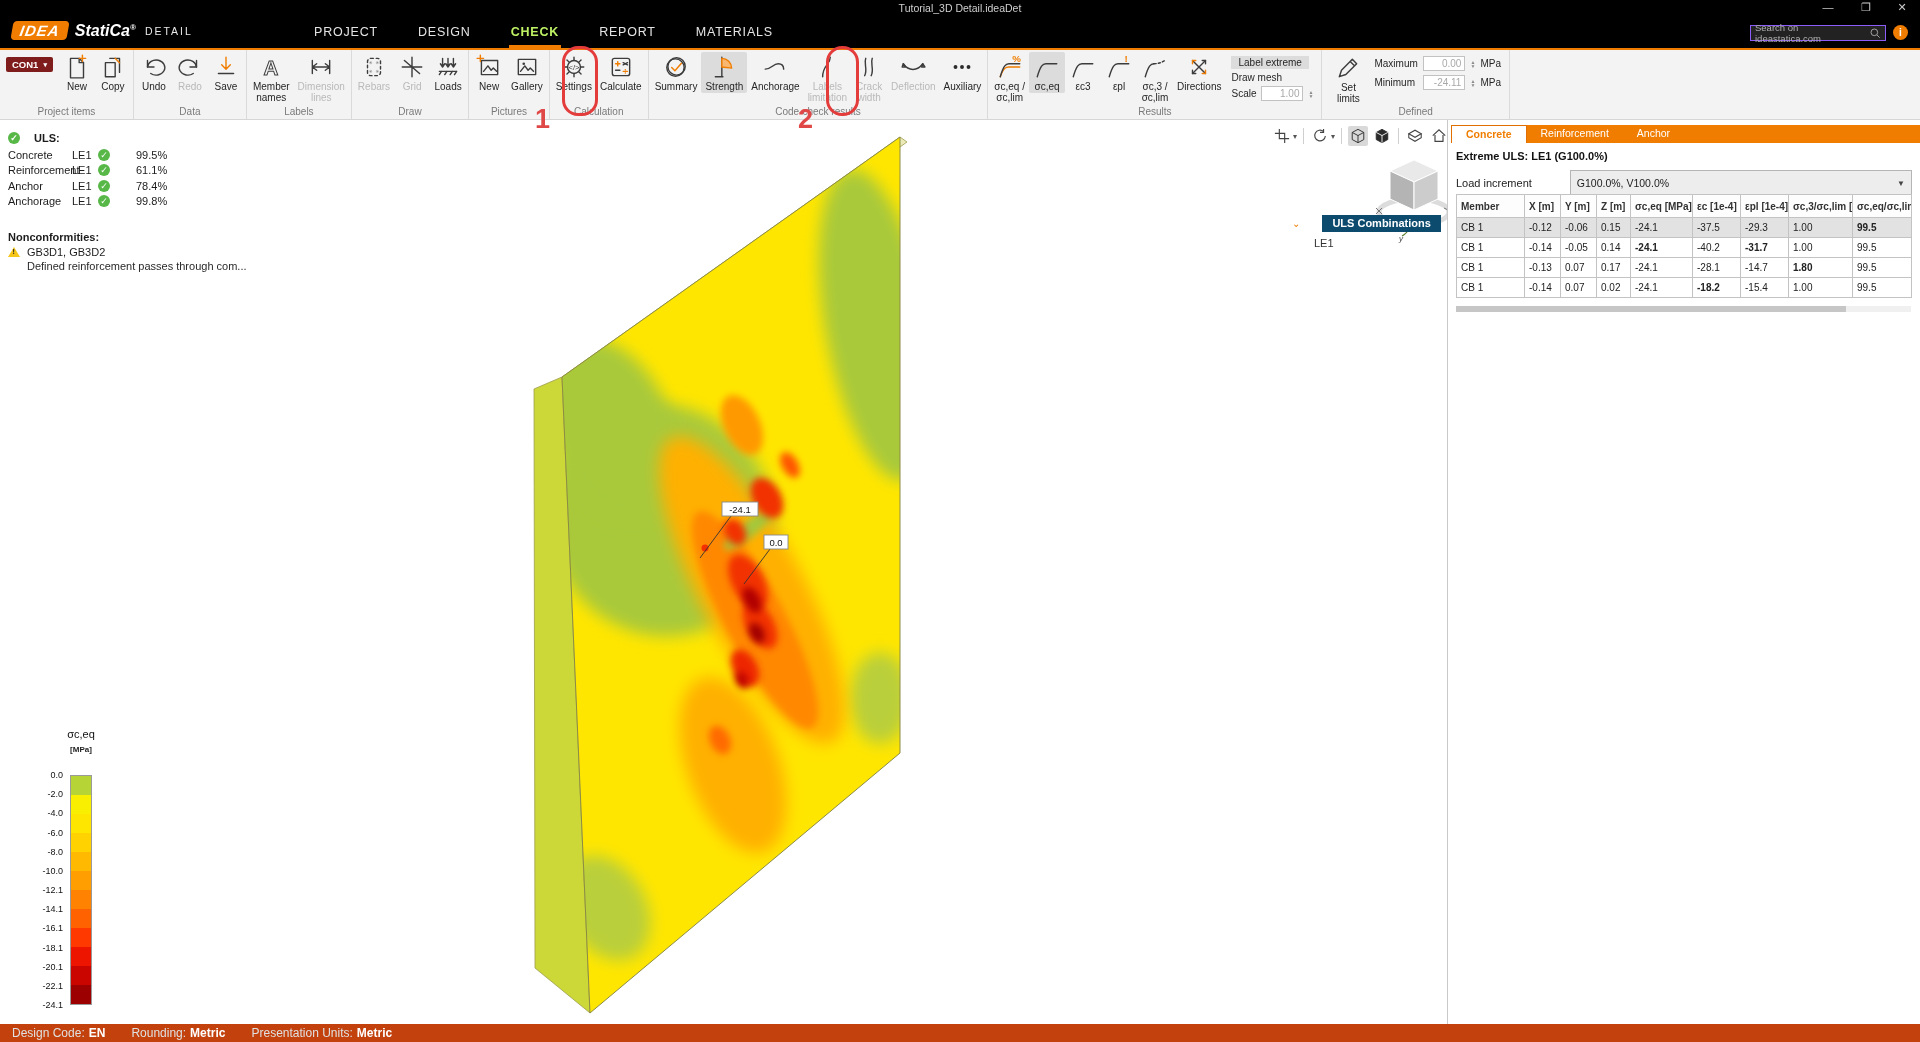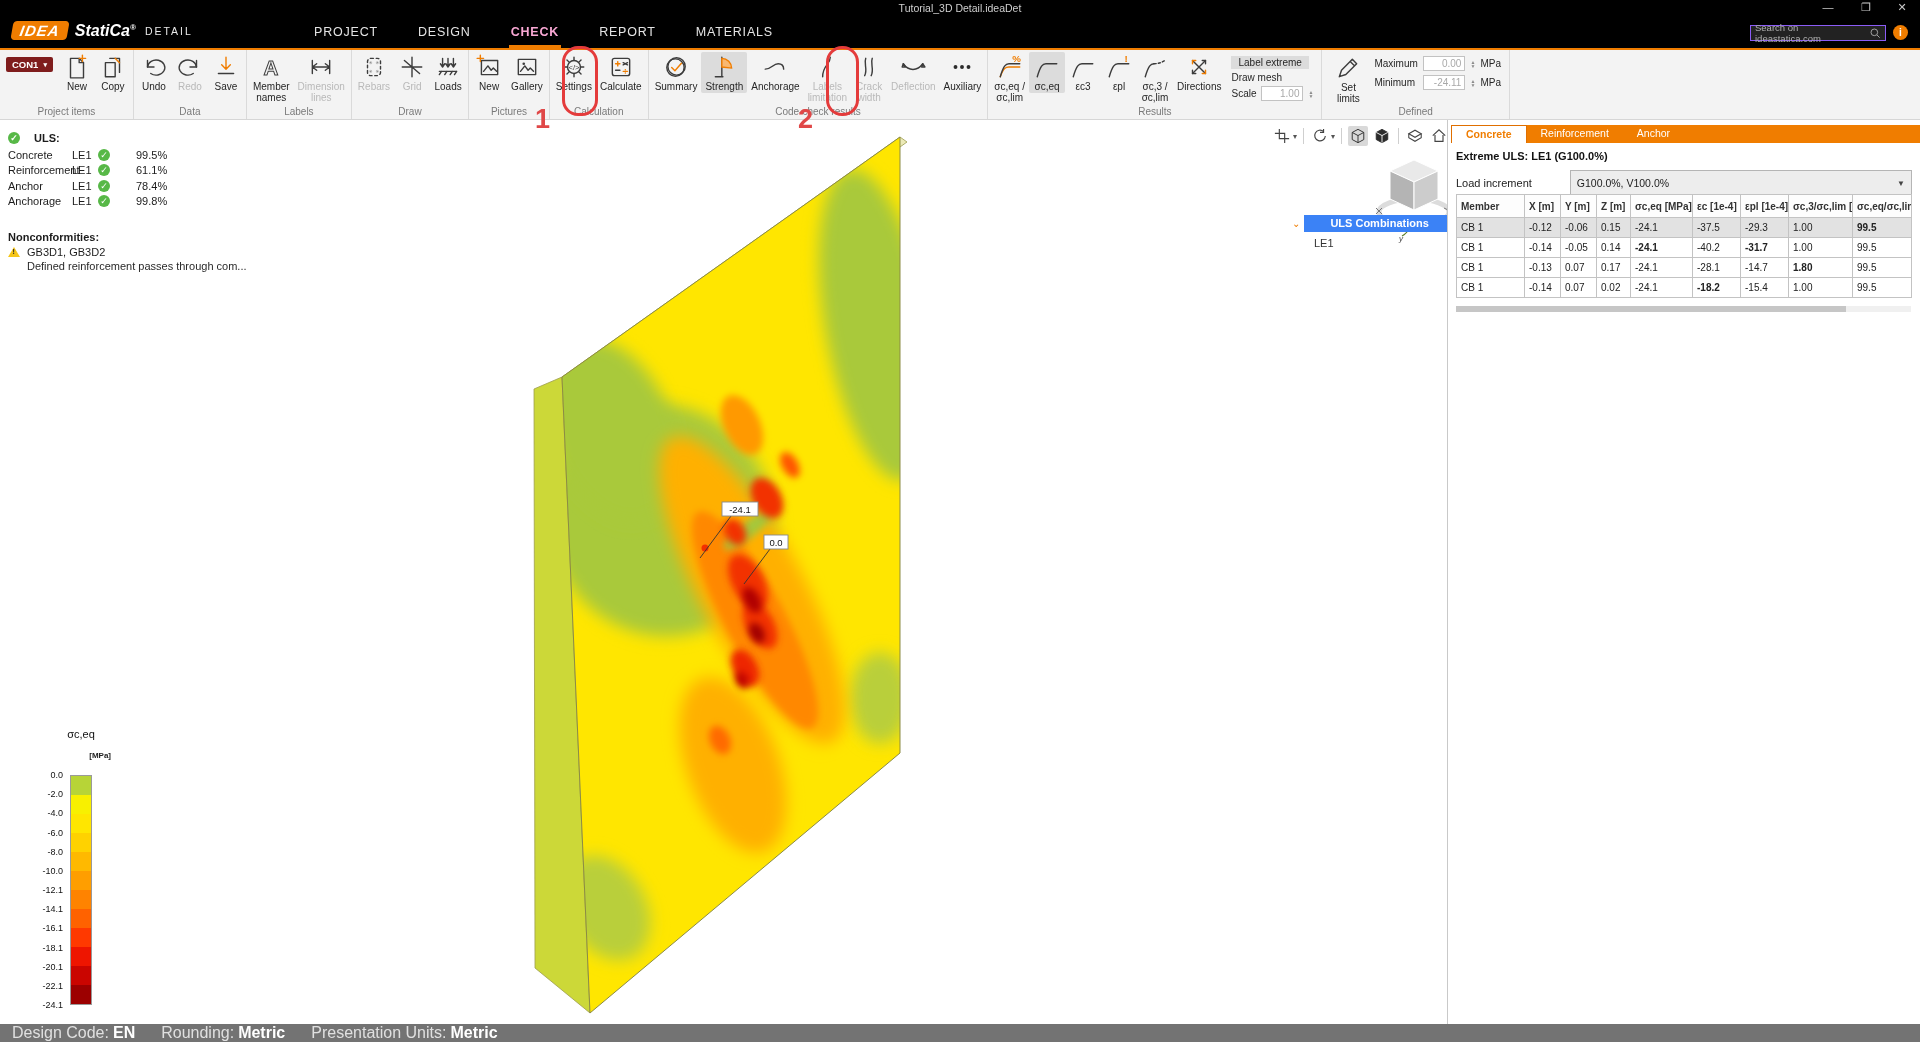--- a/index.html
+++ b/index.html
@@ -17,21 +17,21 @@
   .menubar { position:absolute; top:18px; left:0; width:1920px; height:30px; background:#000; }
   .logo { position:absolute; left:12px; top:3px; display:flex; align-items:center; gap:7px; }
   .logo-badge { background:#f07d00; color:#fff; font-weight:bold; font-style:italic; font-size:15px;
     padding:1px 8px; border-radius:4px; transform:skewX(-10deg); letter-spacing:1px; }
   .logo-name { color:#fff; font-weight:bold; font-style:italic; font-size:16px; }
   .logo-name sup { font-size:8px; }
   .logo-product { color:#e8e8e8; font-size:10.5px; letter-spacing:2px; margin-left:2px; }
   .menutabs { position:absolute; left:312px; top:0; height:30px; display:flex; gap:36px; }
   .mtab { color:#e4e4e4; font-size:12.5px; letter-spacing:.8px; height:30px; display:flex;
     align-items:center; padding:0 2px; border-bottom:3px solid transparent; cursor:pointer; }
-  .mtab.active { color:#f9a8d4; border-bottom:3px solid #f07d00; font-weight:bold; }
+  .mtab.active { color:#bef264; border-bottom:3px solid #f07d00; font-weight:bold; }
   .searchbox { position:absolute; right:34px; top:7px; width:136px; height:16px; background:#222;
     border:1px solid #8b5cf6; display:flex; align-items:center; padding:0 4px; gap:4px; }
   .searchbox .ph { color:#b0b0b0; font-size:9.5px; flex:1; }
   .user-circle { position:absolute; right:12px; top:7px; width:15px; height:15px; border-radius:50%;
     background:#f07d00; color:#fff; font-size:10px; font-weight:bold; text-align:center; line-height:15px; }
 
   
   .ribbon { position:absolute; top:48px; left:0; width:1920px; height:72px; background:#f3f3f3;
     border-top:2px solid #f07d00; border-bottom:1px solid #d6d6d6; display:flex; }
   .rib-group { display:flex; flex-direction:column; border-right:1px solid #dadada; }
@@ -76,38 +76,38 @@
   .nc-title { font-weight:bold; margin-top:22px; }
   .nc-row { display:flex; align-items:center; gap:7px; margin-top:3px; }
   .warn { width:0; height:0; border-left:6px solid transparent; border-right:6px solid transparent;
     border-bottom:10px solid #f5c518; position:relative; display:inline-block; }
   .warn:after { content:"!"; position:absolute; left:-1.5px; top:1px; font-size:7px; font-weight:bold; color:#222; }
   .nc-detail { margin-left:19px; margin-top:2px; color:#2a2a2a; }
 
   
   .legend { position:absolute; left:37px; top:608px; }
   .lg-title { position:absolute; left:14px; top:0; width:60px; text-align:center; font-size:11px; color:#111; }
-  .lg-unit { position:absolute; left:14px; top:23px; width:60px; text-align:right; font-size:8px; font-weight:bold; color:#222; }
+  .lg-unit { position:absolute; left:14px; top:17px; width:60px; text-align:center; font-size:8px; font-weight:bold; color:#222; }
   .lg-bar { position:absolute; left:33px; top:47px; width:22px; height:230px; border:1px solid #9a9a9a; display:flex; flex-direction:column; }
   .lg-bar div { flex:1; }
   .lg-ticks { position:absolute; left:0; top:47px; width:29px; height:230px; }
   .lg-tick { position:absolute; right:3px; font-size:9px; color:#111; width:29px; text-align:right; }
 
   
   .vp-toolbar { position:absolute; left:1272px; top:5px; display:flex; align-items:center; gap:4px; height:22px; }
   .vpt { display:flex; align-items:center; justify-content:center; width:20px; height:20px; border-radius:2px; cursor:pointer; }
   .vpt.active { background:#d9d9d9; }
   .vpt svg { width:16px; height:16px; }
   .vp-sep { width:1px; height:16px; background:#cfcfcf; margin:0 2px; }
   .vp-chev { font-size:8px; color:#555; margin-left:-3px; cursor:pointer; }
 
   
   .combos { position:absolute; left:1292px; top:95px; font-size:11px; }
   .combo-chev { color:#f07d00; font-size:10px; margin-right:4px; }
-  .combo-badge { background:#3b82f6; color:#fff; font-weight:bold; padding:2px 26px 3px; display:inline-block; }
+  .combo-badge { background:#0c4a6e; color:#fff; font-weight:bold; padding:2px 10px 3px; display:inline-block;margin-left:18px; }
   .combo-item { margin:5px 0 0 22px; color:#333; }
 
   
   .right-panel { position:absolute; left:1447px; top:0; width:473px; height:904px; background:#fff;
     border-left:1px solid #c9c9c9; }
   .rp-tabs { position:absolute; left:3px; top:5px; right:0; height:18px; background:#f07d00; display:flex; }
   .rp-tab { color:#fff; font-size:10.5px; padding:2px 14px 0; cursor:pointer; }
   .rp-tab.active { background:#fff; color:#f07d00; border:1px solid #e06f00; border-bottom:none; font-weight:bold; }
   .rp-extreme { position:absolute; left:8px; top:30px; font-size:11px; font-weight:bold; color:#111; }
   .rp-loadrow { position:absolute; left:8px; top:50px; right:8px; display:flex; align-items:center; font-size:11px; color:#222; }
@@ -118,22 +118,22 @@
     font-size:10px; color:#222; }
   .rp-table th, .rp-table td { border:1px solid #c3c3c3; padding:2px 4px; text-align:left; overflow:hidden;
     white-space:nowrap; font-weight:normal; height:20px; }
   .rp-table th { font-weight:bold; color:#333; height:23px; background:#fdfdfd; }
   .rp-table tr.sel td { background:#e2e2e2; }
   .rp-table .b { font-weight:bold; }
   .rp-hscroll { position:absolute; left:8px; top:186px; width:455px; height:6px; background:#f0f0f0; }
   .rp-hscroll .thumb { width:390px; height:6px; background:#c6c6c6; }
 
   
-  .statusbar { position:absolute; top:1024px; left:0; width:1920px; height:18px; background:#737373;
-    color:#e0e0e0; font-size:16px; display:flex; align-items:center; gap:26px; padding-left:12px; }
+  .statusbar { position:absolute; top:1024px; left:0; width:1920px; height:18px; background:#c2410c;
+    color:#e0e0e0; font-size:12px; display:flex; align-items:center; gap:26px; padding-left:12px; }
   .statusbar b { font-weight:bold; color:#fff; margin-left:4px; }
   .sb-item { display:flex; align-items:center; }
 
   svg.icon-defs { position:absolute; width:0; height:0; }
   .rib-ic { stroke:#3c3c3c; fill:none; stroke-width:1.3; stroke-linejoin:round; stroke-linecap:round; }
   .acc { stroke:#f07d00 !important; }
   .accf { fill:#f8b871; stroke:#f07d00 !important; }
   .acct { fill:#f07d00; stroke:none !important; font-size:9px; font-weight:bold; }
 </style>
 </head>

